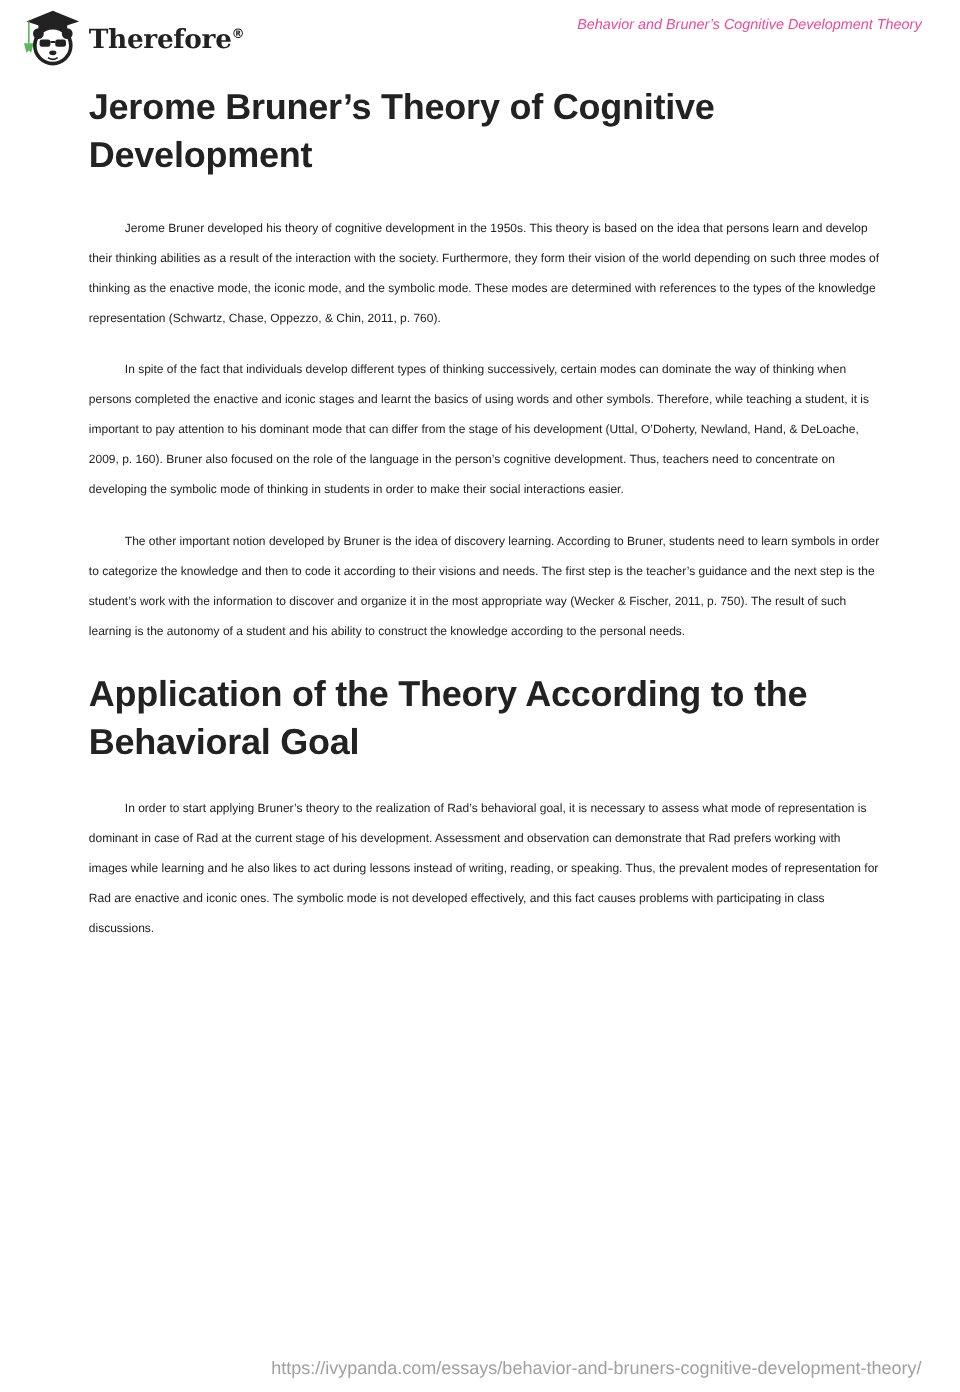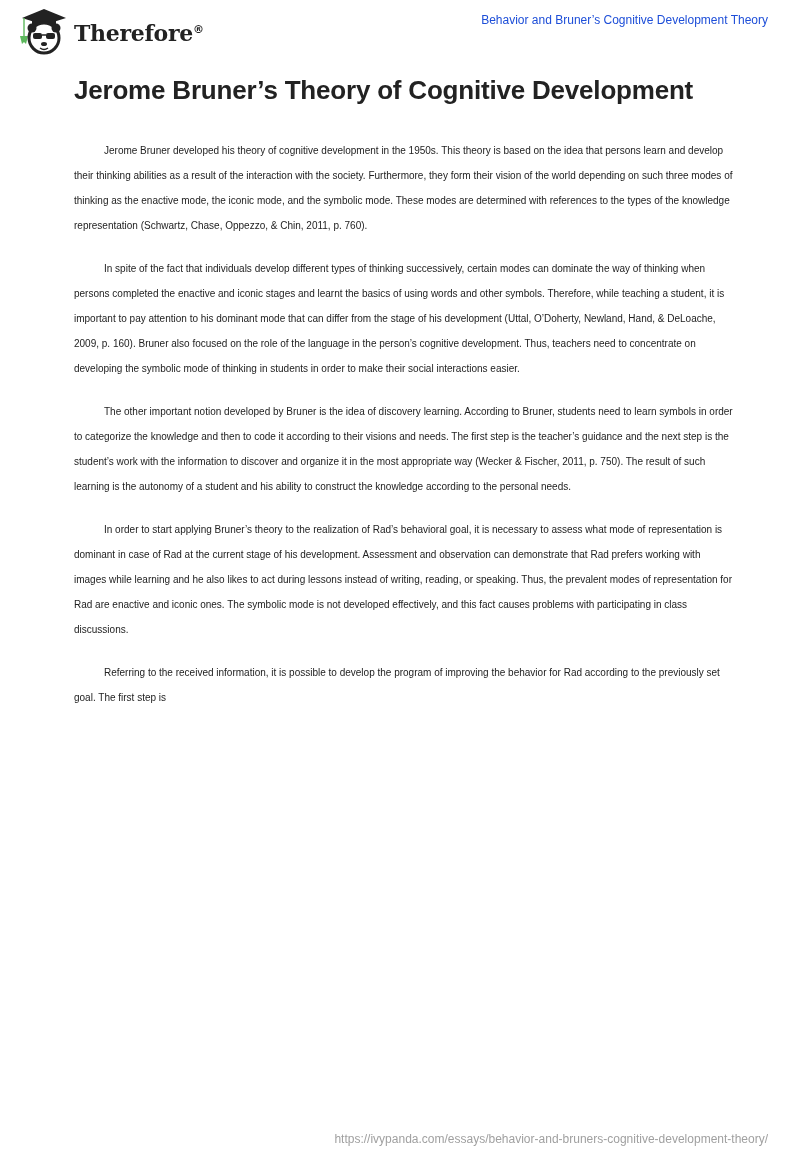--- a/index.html
+++ b/index.html
@@ -10,36 +10,36 @@
   .header { position: absolute; left: 0; top: 0; width: 800px; height: 60px; }
   .logo { position: absolute; left: 14px; top: 6px; display: flex; align-items: center; }
   .logo-icon { width: 58px; height: 50px; }
   .logo-text {
     font-family: "DejaVu Serif", serif; font-weight: bold; font-size: 22px;
     color: #222222; margin-left: 2px; margin-top: 4px; letter-spacing: -0.3px;
   }
   .logo-reg { font-size: 11px; vertical-align: super; font-family: "DejaVu Sans", sans-serif; }
   .header-title {
     position: absolute; right: 32px; top: 13px;
-    font-size: 12px; color: #1d4ed8;
+    font-size: 12px; color: #ec4899; font-style: italic;
   }
   .content { position: absolute; left: 74px; top: 70px; width: 660px; }
   h1 {
     font-family: "Liberation Sans", sans-serif; font-weight: bold;
-    font-size: 26px; line-height: 40px; margin: 0; color: #222222; letter-spacing: -0.2px;
+    font-size: 30px; line-height: 40px; margin: 0; color: #222222; letter-spacing: -0.2px;
   }
   .h1a { margin-bottom: 28px; }
   .h1b { margin-top: 20px; margin-bottom: 23px; }
   p {
     margin: 0 0 18px 0; font-size: 10px; line-height: 25px;
     text-indent: 30px; color: #222222;
   }
   .footer-url {
     position: absolute; right: 32px; top: 1132px;
-    font-size: 12px; color: #a0a0a0;
+    font-size: 15px; color: #a0a0a0;
   }
 </style>
 </head>
 <body>
 
 <div class="header">
   <div class="logo">
     <svg class="logo-icon" viewBox="0 0 58 50">
 
       <polygon points="8,12 30,3 52,12 30,19" fill="#222"></polygon>
@@ -62,17 +62,17 @@
   </div>
   <div class="header-title">Behavior and Bruner’s Cognitive Development Theory</div>
 </div>
 
 <div class="content">
   <h1 class="h1a">Jerome Bruner’s Theory of Cognitive Development</h1>
   <p>Jerome Bruner developed his theory of cognitive development in the 1950s. This theory is based on the idea that persons learn and develop their thinking abilities as a result of the interaction with the society. Furthermore, they form their vision of the world depending on such three modes of thinking as the enactive mode, the iconic mode, and the symbolic mode. These modes are determined with references to the types of the knowledge representation (Schwartz, Chase, Oppezzo, &amp; Chin, 2011, p. 760).</p>
   <p>In spite of the fact that individuals develop different types of thinking successively, certain modes can dominate the way of thinking when persons completed the enactive and iconic stages and learnt the basics of using words and other symbols. Therefore, while teaching a student, it is important to pay attention to his dominant mode that can differ from the stage of his development (Uttal, O’Doherty, Newland, Hand, &amp; DeLoache, 2009, p. 160). Bruner also focused on the role of the language in the person’s cognitive development. Thus, teachers need to concentrate on developing the symbolic mode of thinking in students in order to make their social interactions easier.</p>
   <p>The other important notion developed by Bruner is the idea of discovery learning. According to Bruner, students need to learn symbols in order to categorize the knowledge and then to code it according to their visions and needs. The first step is the teacher’s guidance and the next step is the student’s work with the information to discover and organize it in the most appropriate way (Wecker &amp; Fischer, 2011, p. 750). The result of such learning is the autonomy of a student and his ability to construct the knowledge according to the personal needs.</p>
 
+  <h1 class="h1b">Application of the Theory According to the Behavioral Goal</h1>
   <p>In order to start applying Bruner’s theory to the realization of Rad’s behavioral goal, it is necessary to assess what mode of representation is dominant in case of Rad at the current stage of his development. Assessment and observation can demonstrate that Rad prefers working with images while learning and he also likes to act during lessons instead of writing, reading, or speaking. Thus, the prevalent modes of representation for Rad are enactive and iconic ones. The symbolic mode is not developed effectively, and this fact causes problems with participating in class discussions.</p>
-  <p>Referring to the received information, it is possible to develop the program of improving the behavior for Rad according to the previously set goal. The first step is</p>
 </div>
 
 <div class="footer-url">https://ivypanda.com/essays/behavior-and-bruners-cognitive-development-theory/</div>
 
 </body></html>

